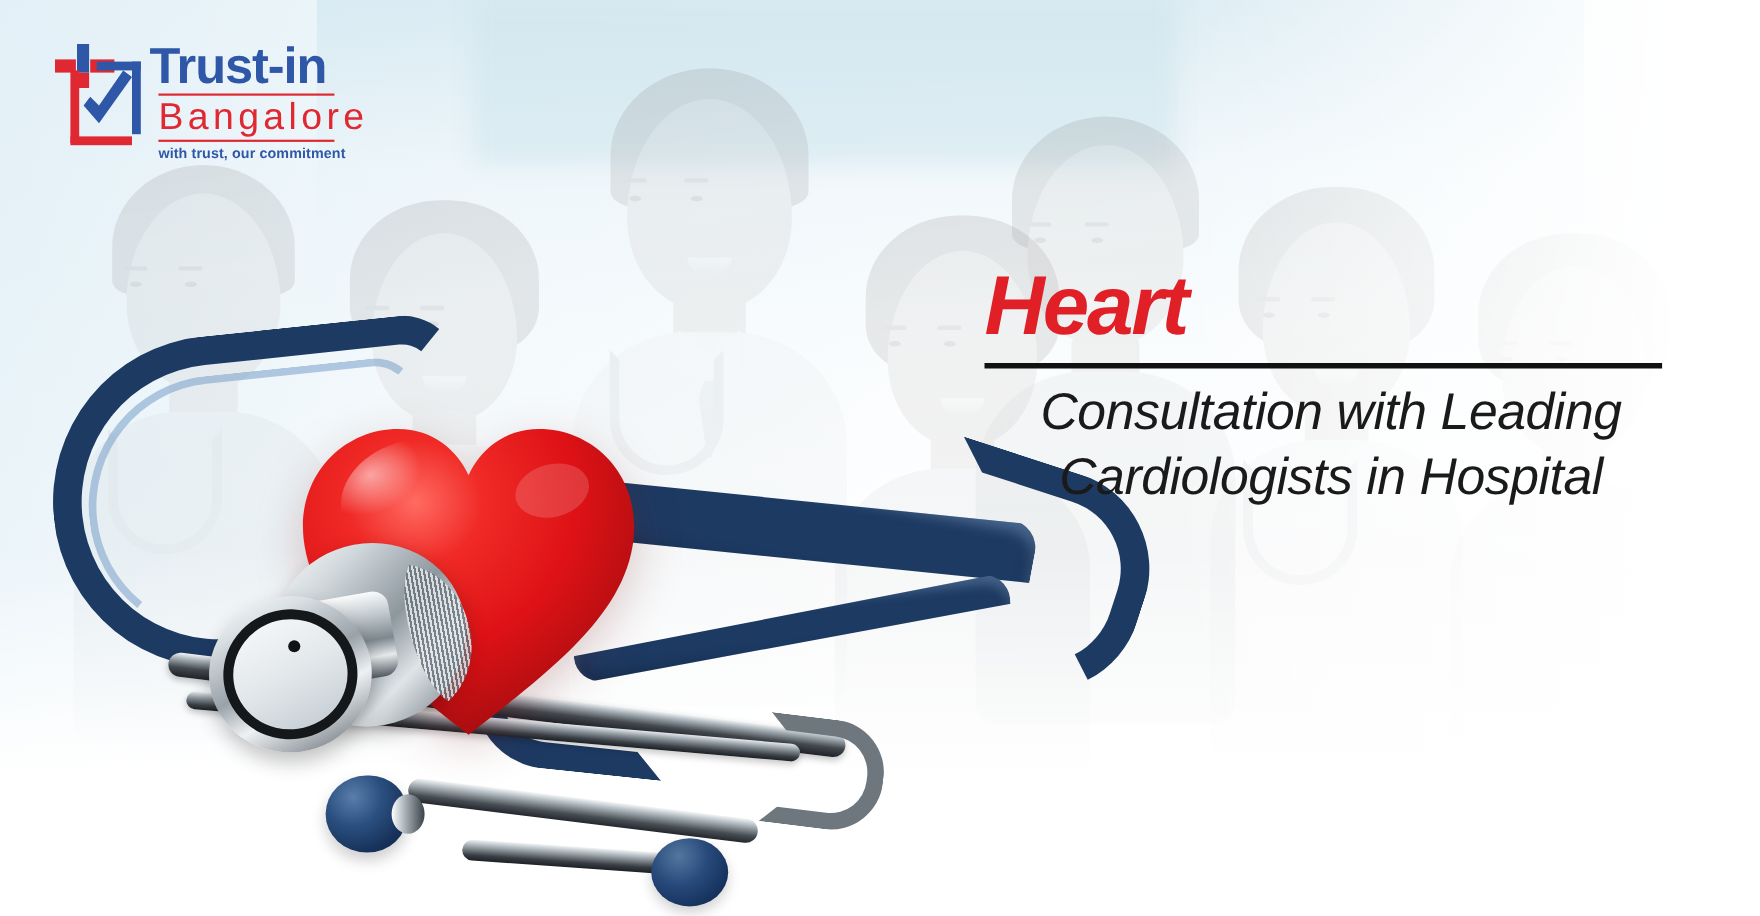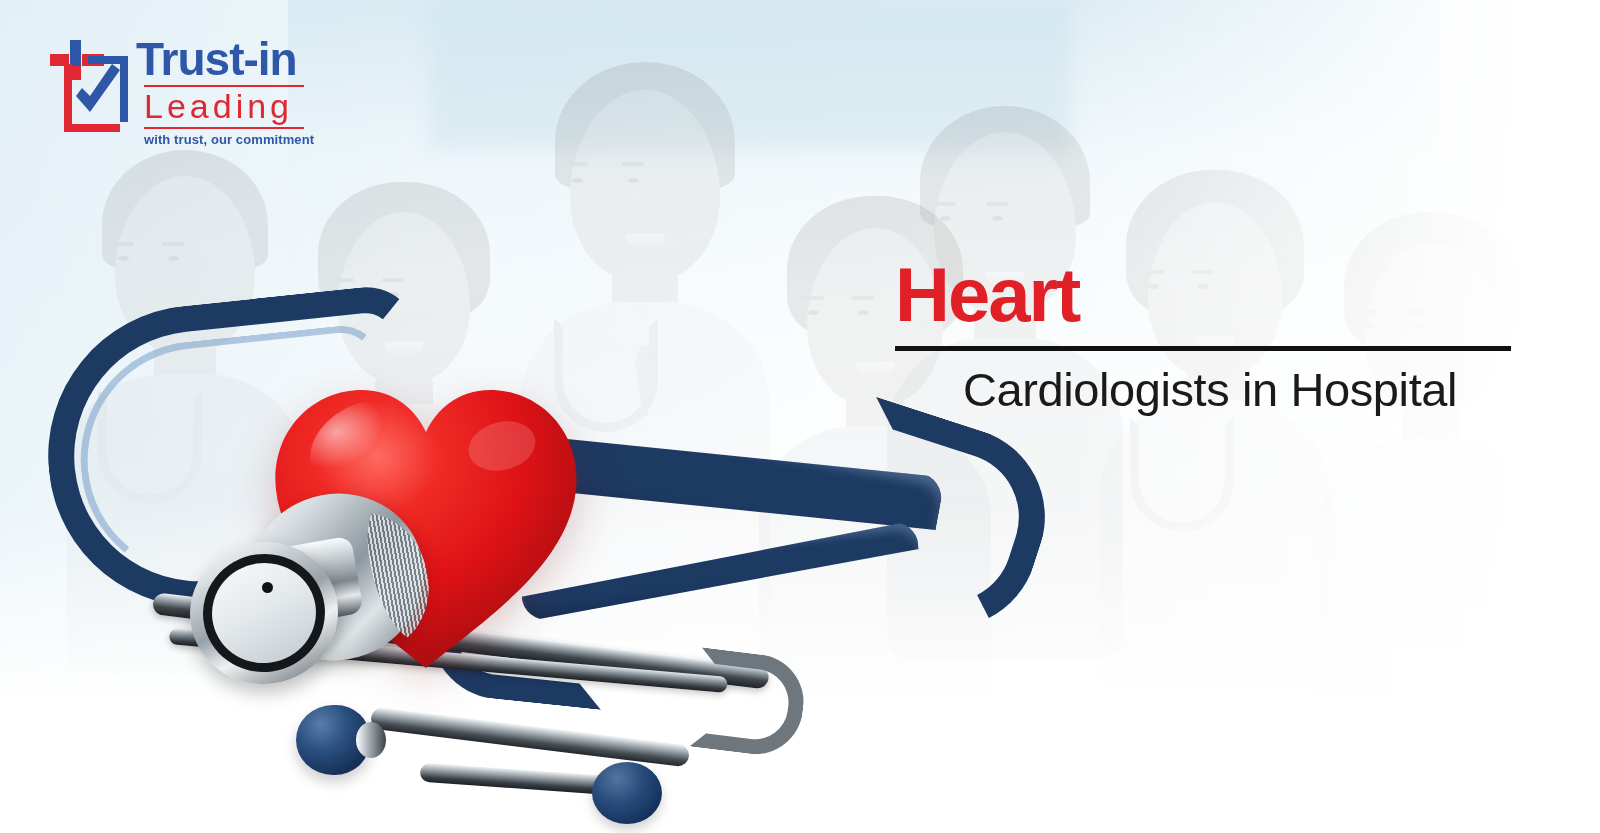--- a/index.html
+++ b/index.html
@@ -401,21 +401,21 @@
   .logo-tagline {
     font-size: 13px;
     font-weight: bold;
     color: #2E57A8;
     letter-spacing: .1px;
     margin: 0 0 0 8px;
     white-space: nowrap;
   }
 
   
-  .headline { position: absolute; left: 895px; top: 258px; width: 630px; z-index: 20; }
+  .headline { position: absolute; left: 895px; top: 242px; width: 630px; z-index: 20; font-style: italic; }
   .h-heart {
     font-size: 76px;
     font-weight: bold;
     color: #E01F26;
     letter-spacing: -2px;
     line-height: .98;
     margin: 0;
   }
   .h-main {
     font-size: 76px;
@@ -604,25 +604,26 @@
       <rect x="20" y="14" width="11" height="12" fill="#2E57A8"></rect>
       <rect x="14" y="24" width="8" height="66" fill="#E02832"></rect>
       <rect x="14" y="84" width="56" height="8" fill="#E02832"></rect>
       <rect x="38" y="16" width="40" height="8" fill="#2E57A8"></rect>
       <rect x="70" y="16" width="8" height="66" fill="#2E57A8"></rect>
       <path d="M26 56 L40 72 L70 30 L62 24 L40 56 L32 48 Z" fill="#2E57A8"></path>
     </svg>
     <div class="logo-text">
       <p class="logo-trust">Trust-in</p>
       <div class="logo-rule-top"></div>
-      <p class="logo-hospital">Leading</p>
+      <p class="logo-hospital">Bangalore</p>
       <div class="logo-rule-bot"></div>
       <p class="logo-tagline">with trust, our commitment</p>
     </div>
   </div>
 
   <div class="headline">
     <p class="h-heart">Heart</p>
     <div class="h-rule"></div>
+    <p class="h-sub">Consultation with Leading</p>
     <p class="h-sub">Cardiologists in Hospital</p>
   </div>
 
 </div>
 
 </body></html>

